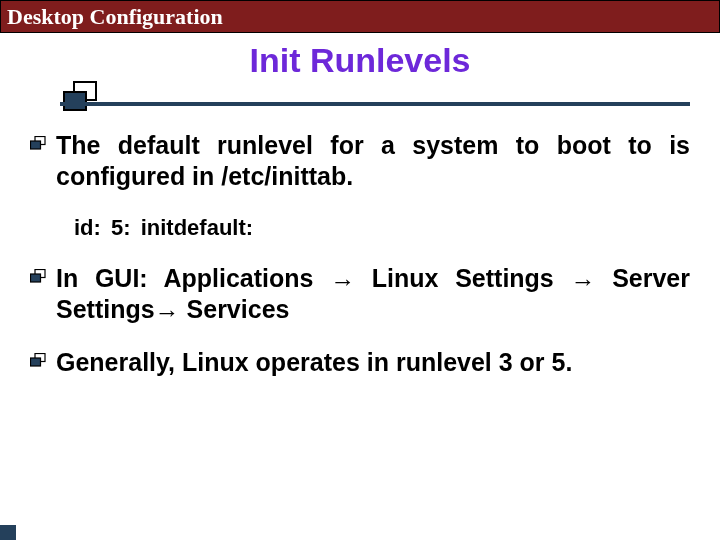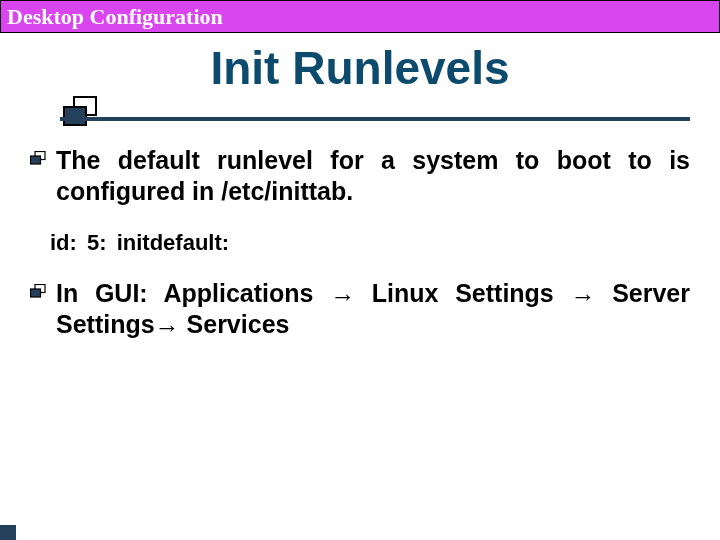--- a/index.html
+++ b/index.html
@@ -7,37 +7,37 @@
     padding: 0;
     width: 720px;
     height: 540px;
     background: #ffffff;
     font-family: Arial, Helvetica, sans-serif;
     overflow: hidden;
   }
   .banner {
     position: relative;
     height: 33px;
-    background: #d946ef;
+    background: #7f1d1d;
     border: 1px solid #000000;
     box-sizing: border-box;
     padding-left: 6px;
   }
   .banner-text {
     color: #ffffff;
     font-family: "Times New Roman", Times, serif;
     font-size: 22px;
     font-weight: bold;
     line-height: 31px;
   }
 
   .slide-title {
-    color: #0c4a6e;
+    color: #6d28d9;
     font-family: Arial, Helvetica, sans-serif;
-    font-size: 46px;
+    font-size: 34px;
     font-weight: bold;
     text-align: center;
     margin-top: 8px;
   }
 
   .deco-holder {
     position: relative;
     height: 40px;
   }
   .hr-line {
@@ -76,21 +76,21 @@
     color: #000000;
     font-size: 25px;
     font-weight: bold;
     line-height: 1.25;
     text-align: justify;
   }
   .code-line {
     color: #000000;
     font-size: 22px;
     font-weight: bold;
-    margin-left: 20px;
+    margin-left: 44px;
     margin-bottom: 22px;
     word-spacing: 4px;
   }
   .sidebard {
     position: absolute;
     left: 0;
     top: 525px;
     width: 16px;
     height: 15px;
     background: #24405b;
@@ -126,16 +126,23 @@
   <div class="code-line">id: 5: initdefault:</div>
 
   <div class="bul-item">
     <svg class="bullet-box-icon" viewBox="0 0 16 14">
       <rect x="5" y="0.5" width="10" height="8" fill="#ffffff" stroke="#000000" stroke-width="1.2"></rect>
       <rect x="0.5" y="5" width="10" height="8" fill="#24405b" stroke="#000000" stroke-width="1.2"></rect>
     </svg>
     <div class="bul-text">In GUI: Applications → Linux Settings → Server Settings→ Services</div>
   </div>
 
+  <div class="bul-item">
+    <svg class="bullet-box-icon" viewBox="0 0 16 14">
+      <rect x="5" y="0.5" width="10" height="8" fill="#ffffff" stroke="#000000" stroke-width="1.2"></rect>
+      <rect x="0.5" y="5" width="10" height="8" fill="#24405b" stroke="#000000" stroke-width="1.2"></rect>
+    </svg>
+    <div class="bul-text">Generally, Linux operates in runlevel 3 or 5.</div>
+  </div>
 
 </div>
 
 <div class="sidebard"></div>
 
 </body></html>

